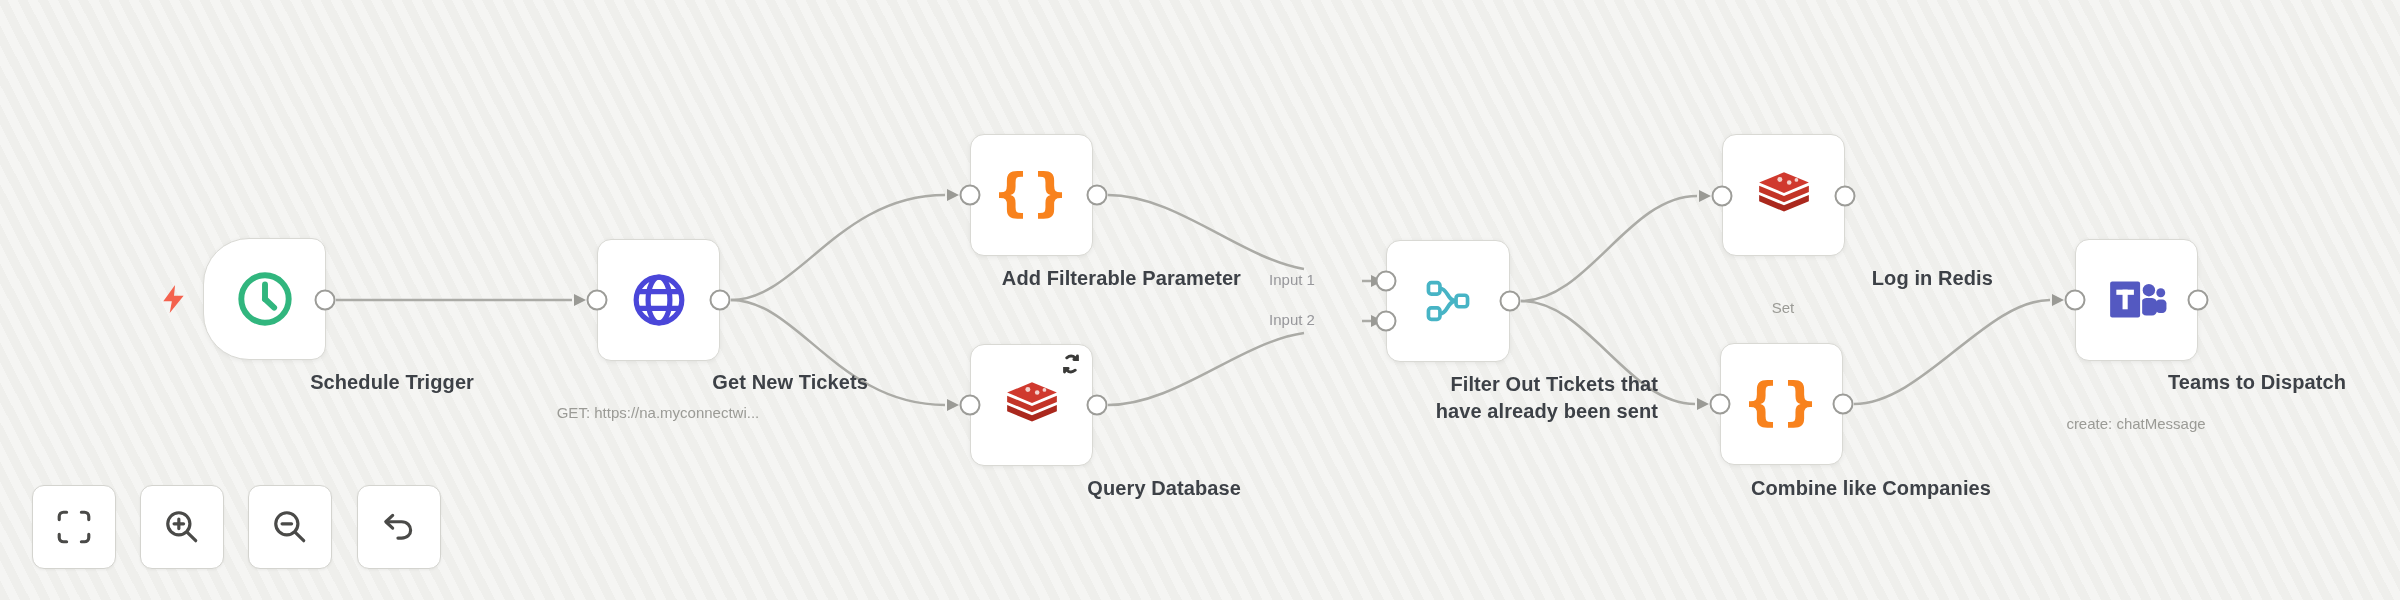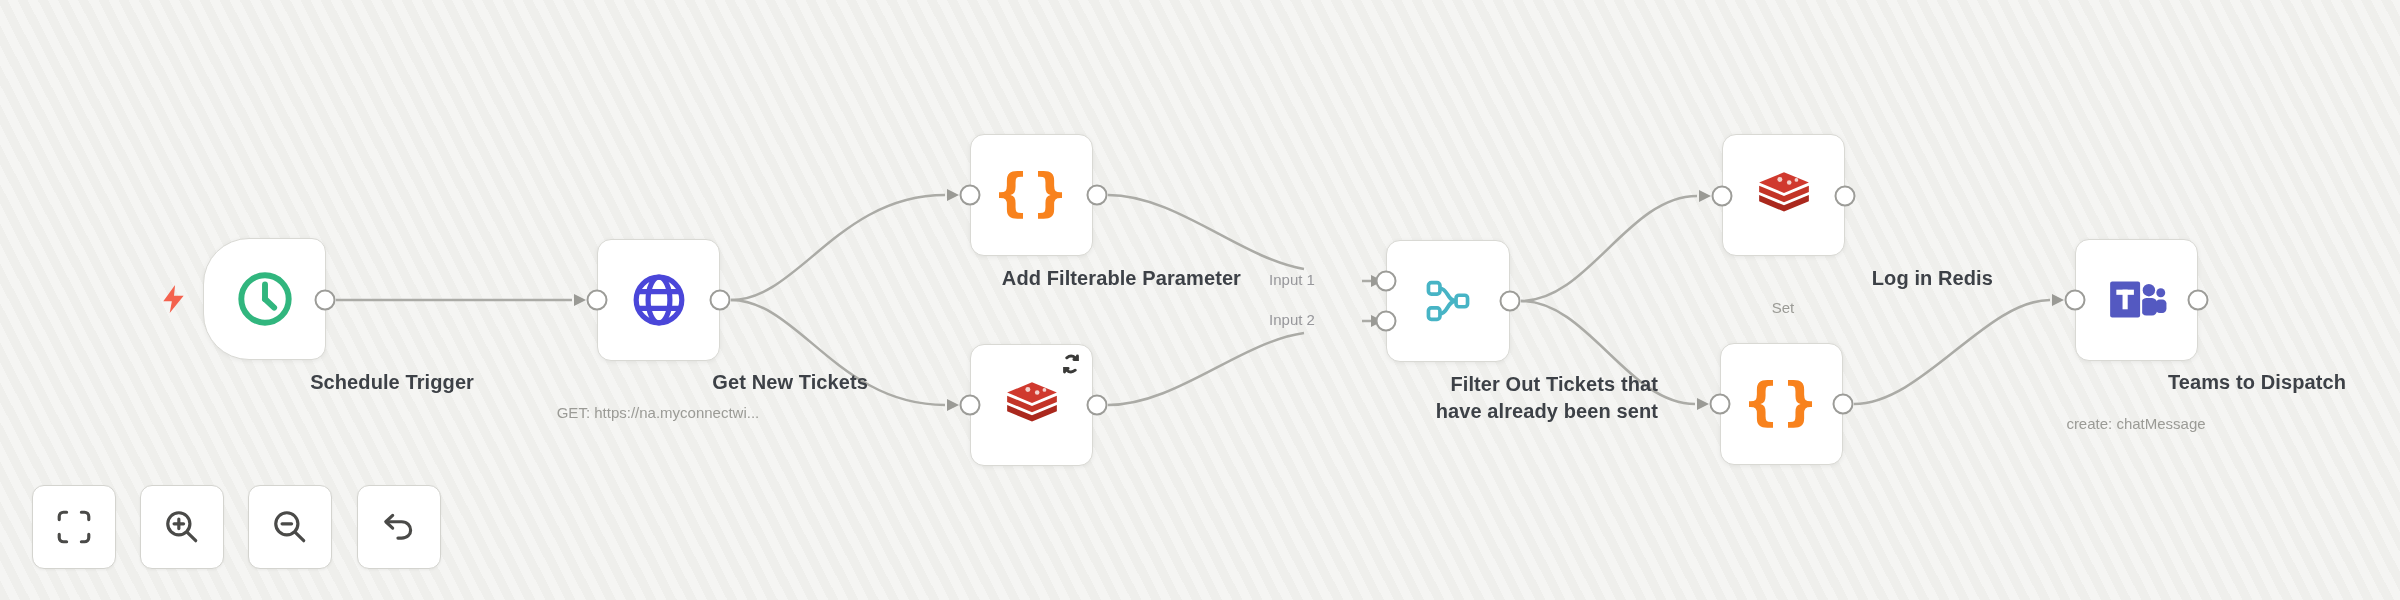--- a/index.html
+++ b/index.html
@@ -187,31 +187,33 @@
   <div class="port" style="left:2075px;top:300px"></div>
   <div class="port" style="left:2198px;top:300px"></div>
 
   <div class="nlabel" style="left:54px;top:371px">Schedule Trigger</div>
 
   <div class="nlabel" style="left:448px;top:371px">Get New Tickets</div>
   <div class="nsub" style="left:448px;top:404px">GET: https://na.myconnectwi...</div>
 
   <div class="nlabel" style="left:821px;top:267px">Add Filterable Parameter</div>
 
+  <div class="nlabel" style="left:821px;top:477px">Query Database</div>
 
   <div class="input-label" style="left:1222px;top:271px">Input 1</div>
   <div class="input-label" style="left:1222px;top:311px">Input 2</div>
   <div class="nlabel" style="left:1238px;top:371px">
     <div class="line">Filter Out Tickets that</div>
     <div class="line">have already been sent</div>
   </div>
 
   <div class="nlabel" style="left:1573px;top:267px">Log in Redis</div>
   <div class="nsub" style="left:1573px;top:299px">Set</div>
 
+  <div class="nlabel" style="left:1571px;top:477px">Combine like Companies</div>
 
   <div class="nlabel" style="left:1926px;top:371px">Teams to Dispatch</div>
   <div class="nsub" style="left:1926px;top:415px">create: chatMessage</div>
 
   <div class="controls">
     <div class="ctl-btn" style="left:32px">
       <svg width="38" height="38" viewBox="0 0 36 36">
         <path class="ctl-icon" d="M11,4 H8 A4,4 0 0 0 4,8 V11"></path>
         <path class="ctl-icon" d="M25,4 h3 a4,4 0 0 1 4,4 v3"></path>
         <path class="ctl-icon" d="M32,25 v3 a4,4 0 0 1 -4,4 h-3"></path>

